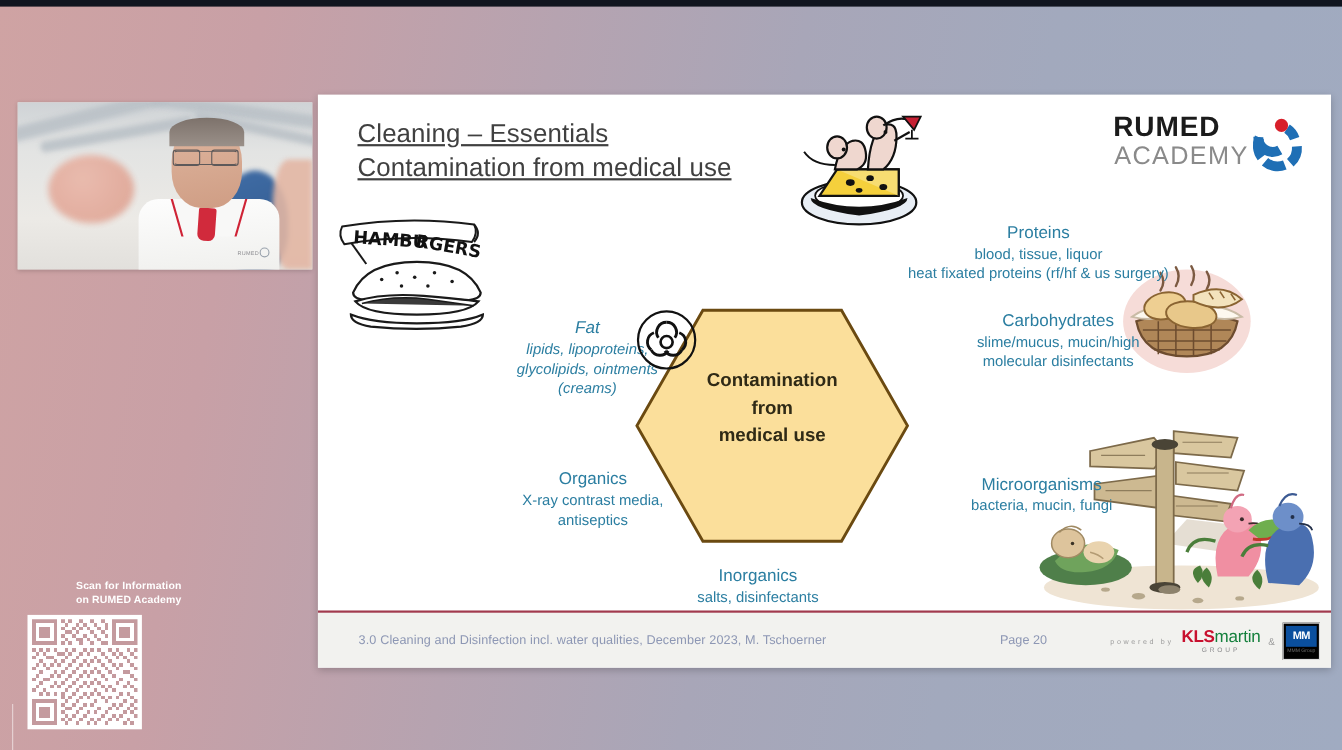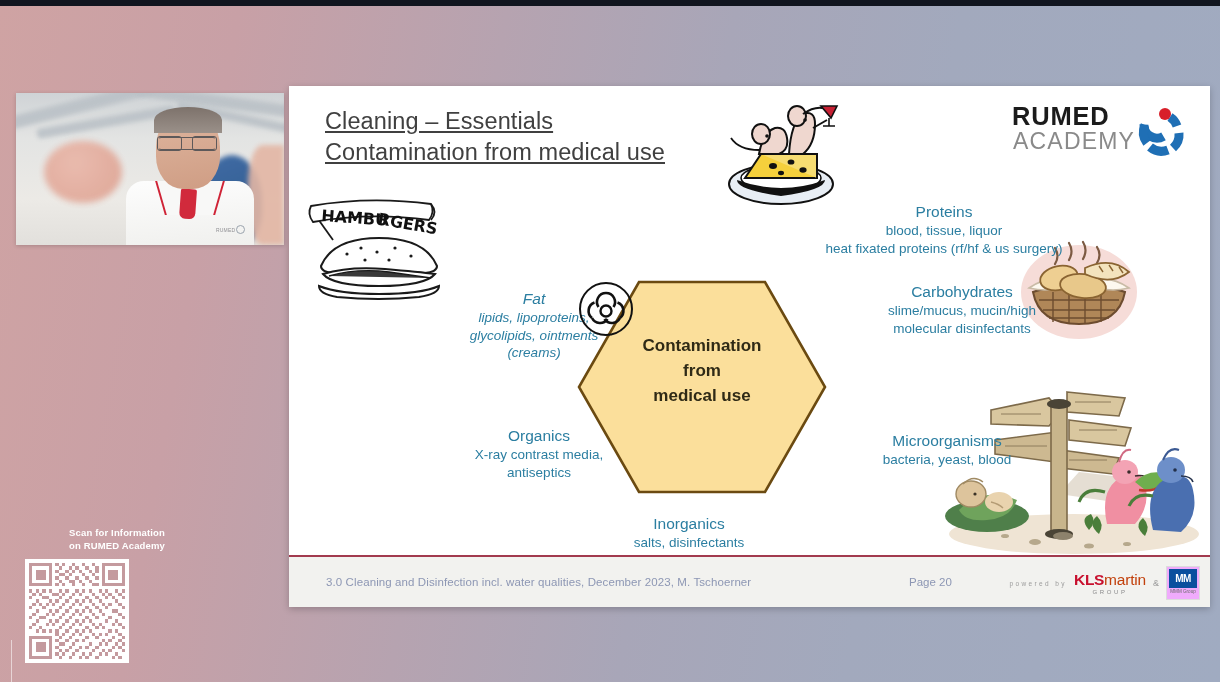--- a/index.html
+++ b/index.html
@@ -182,25 +182,25 @@
   }
   .foot-logos {
     position: absolute; right: 10px; top: 8px; height: 36px;
     display: flex; align-items: center; gap: 7px;
   }
   .powered {
     font-size: 6.5px; color: #9c9c9c; letter-spacing: 2.4px; text-transform: lowercase;
   }
   .kls { line-height: 1; text-align: center; }
   .kls .k1 { font-size: 15.5px; font-weight: bold; color: #c8102e; letter-spacing: -.3px; margin-top: 28px; }
-  .kls .k2 { font-size: 15.5px; font-weight: 400; color: #c2410c; letter-spacing: -.2px; }
+  .kls .k2 { font-size: 15.5px; font-weight: 400; color: #15803d; letter-spacing: -.2px; }
   .kls .k3 { font-size: 6px; color: #8a8a8c; letter-spacing: 2.6px; margin-top: 1px; }
   .amp { font-size: 9px; color: #9a9a9a; }
   .mm {
-    width: 34px; height: 34px; background: #f0abfc;
+    width: 34px; height: 34px; background: #000000;
     border: 1px solid #dcdcdc; text-align: center;
   }
   .mm .mmbox {
     margin: 2px auto 0; width: 28px; height: 19px; background: #0a4f9e;
     color: #fff; font-size: 10px; font-weight: bold; line-height: 19px; letter-spacing: -.5px;
   }
   .mm .mmcap { font-size: 4.6px; color: #6b6b6b; margin-top: 1px; }
 </style>
 </head>
 <body>
@@ -472,21 +472,21 @@
     </div>
 
     <div class="lbl" id="lbl-organics">
       <div class="h">Organics</div>
       <div class="s">X-ray contrast media,</div>
       <div class="s">antiseptics</div>
     </div>
 
     <div class="lbl" id="lbl-micro">
       <div class="h">Microorganisms</div>
-      <div class="s">bacteria, yeast, blood</div>
+      <div class="s">bacteria, mucin, fungi</div>
     </div>
 
     <div class="lbl" id="lbl-inorg">
       <div class="h">Inorganics</div>
       <div class="s">salts, disinfectants</div>
     </div>
 
     <div class="hexwrap">
       <svg viewBox="0 0 250 215" width="250" height="215">
         <polygon points="62,2 188,2 248,107 188,212 62,212 2,107" fill="#fbdf9b" stroke="#6b4a11" stroke-width="2.6"></polygon>

